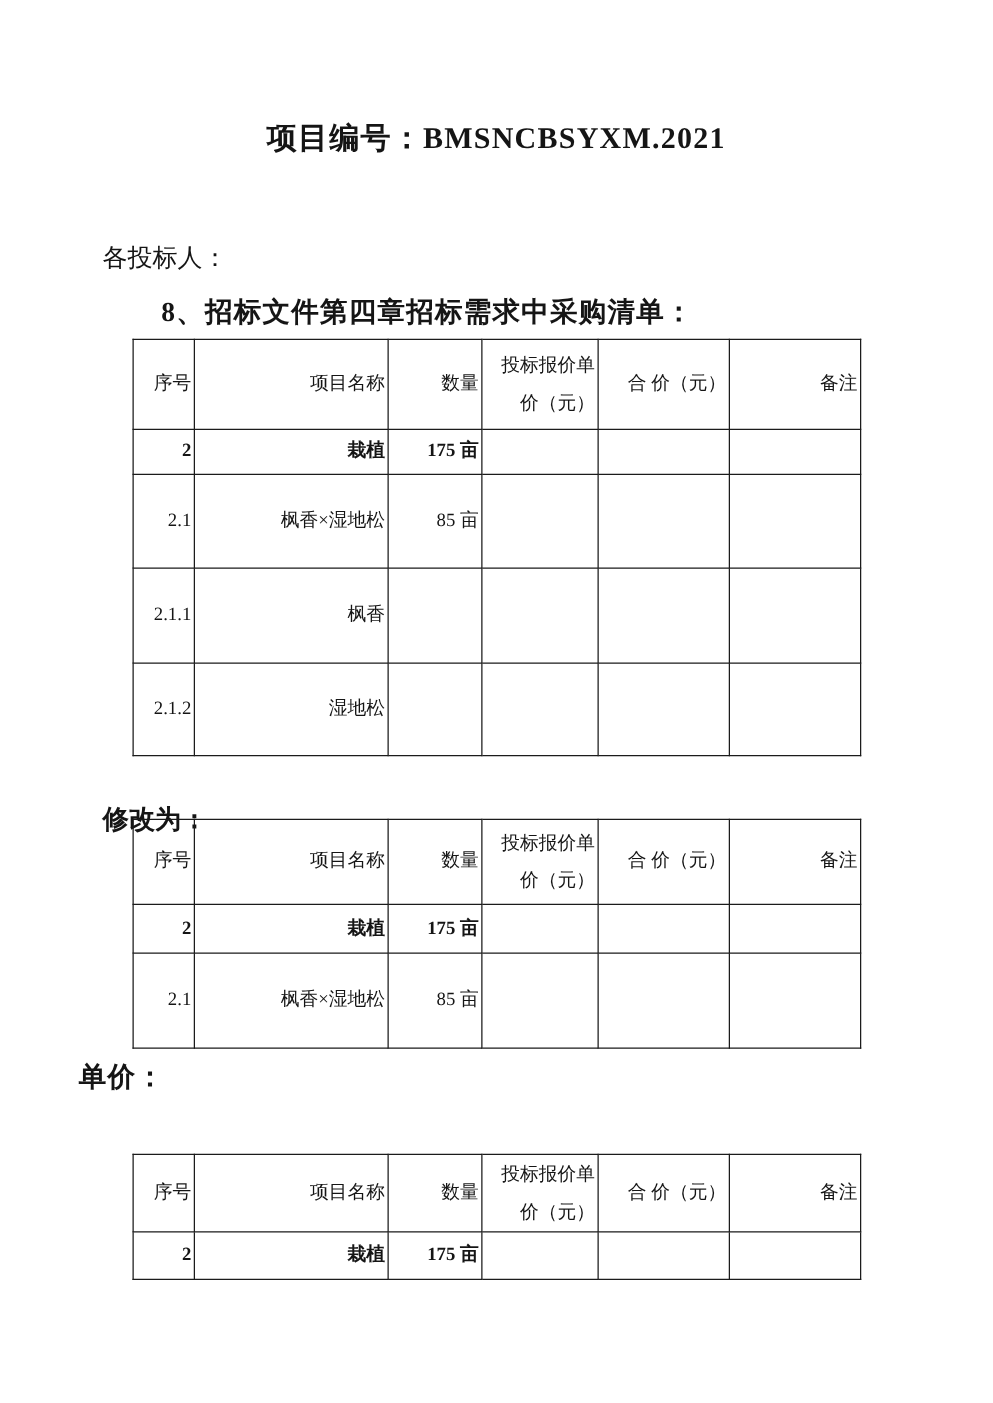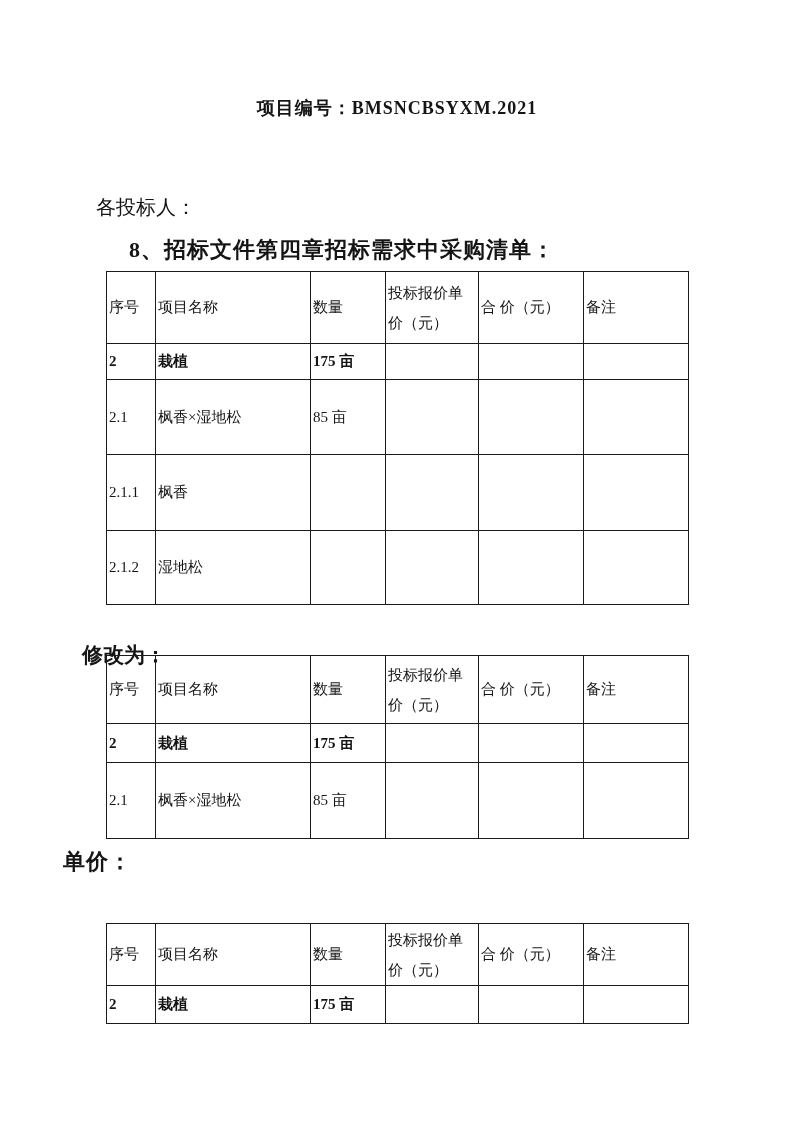--- a/index.html
+++ b/index.html
@@ -16,28 +16,28 @@
     color: #151515;
     overflow: hidden;
   }
   .abs { position: absolute; }
 
   .doc-title {
     top: 98px;
     left: 0;
     width: 794px;
     text-align: center;
-    font-size: 18px;
+    font-size: 24px;
     font-weight: bold;
     letter-spacing: 1px;
     line-height: 1.15;
   }
   .salutation {
     top: 194px;
-    left: 96px;
+    left: 82px;
     font-size: 20px;
     line-height: 1.3;
   }
   .heading {
     font-weight: bold;
     font-size: 22px;
     letter-spacing: 1px;
     line-height: 1.3;
   }
   .heading-1 { top: 236px; left: 129px; }
@@ -50,21 +50,21 @@
     left: 106px;
     border-collapse: collapse;
     table-layout: fixed;
   }
   .t1 { top: 271px; }
   .t2 { top: 655px; }
   .t3 { top: 923px; }
 
   table.doc-table td {
     border: 1.5px solid #1b1b1b;
-    text-align: left;
+    text-align: right;
     vertical-align: middle;
     font-size: 15px;
     padding: 0 2px;
     overflow: hidden;
     line-height: 1.5;
   }
   .rh72 { height: 72px; }
   .rh68 { height: 68px; }
   .rh62 { height: 62px; }
   .rh36 { height: 36px; }

